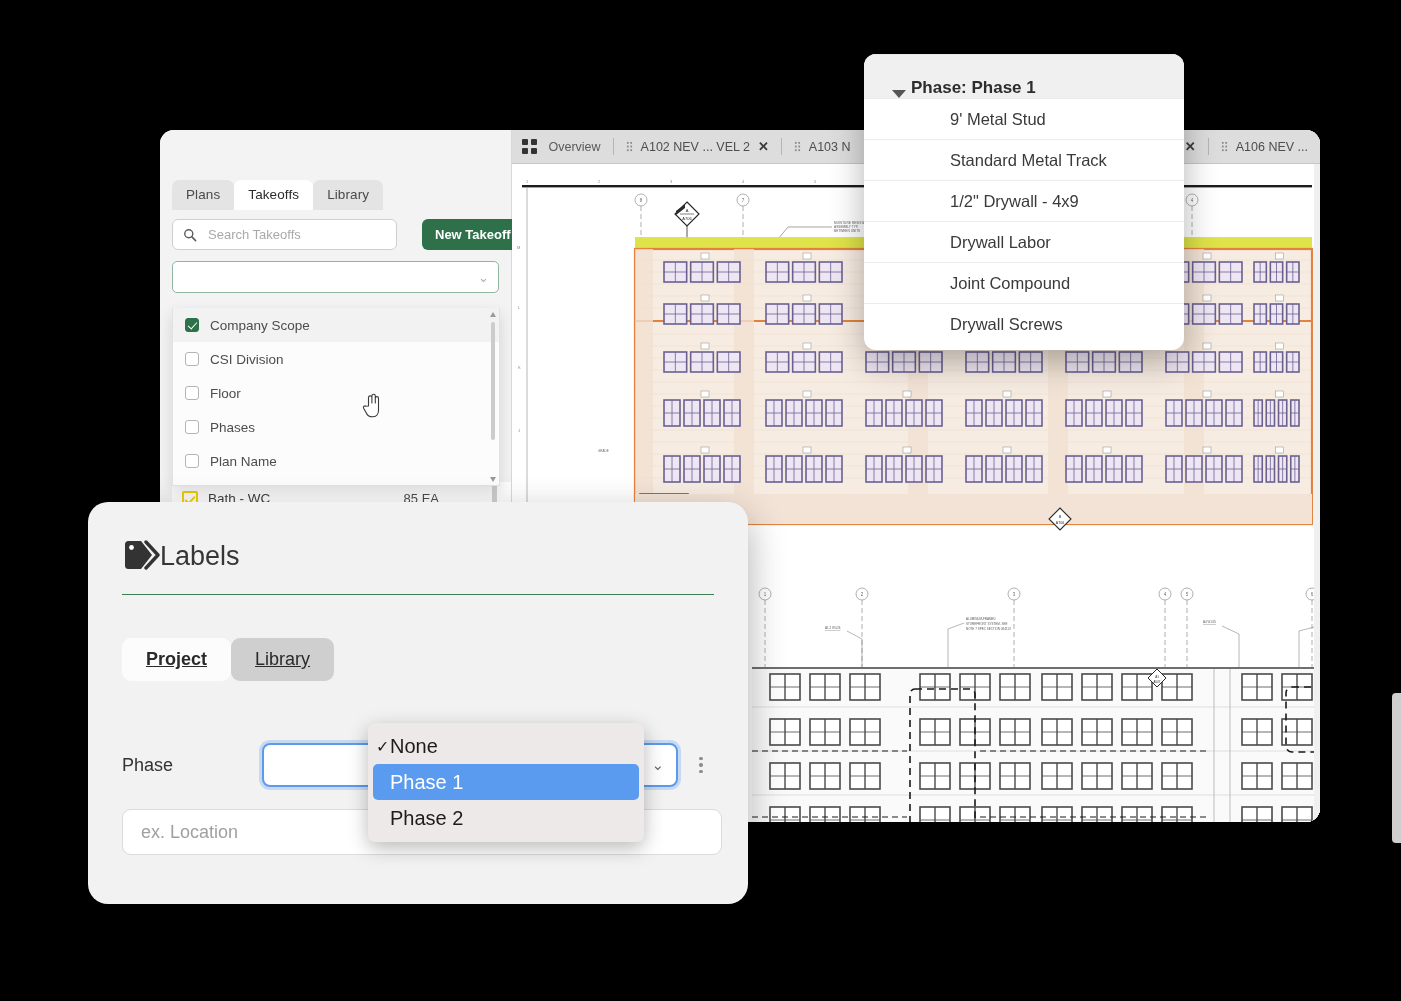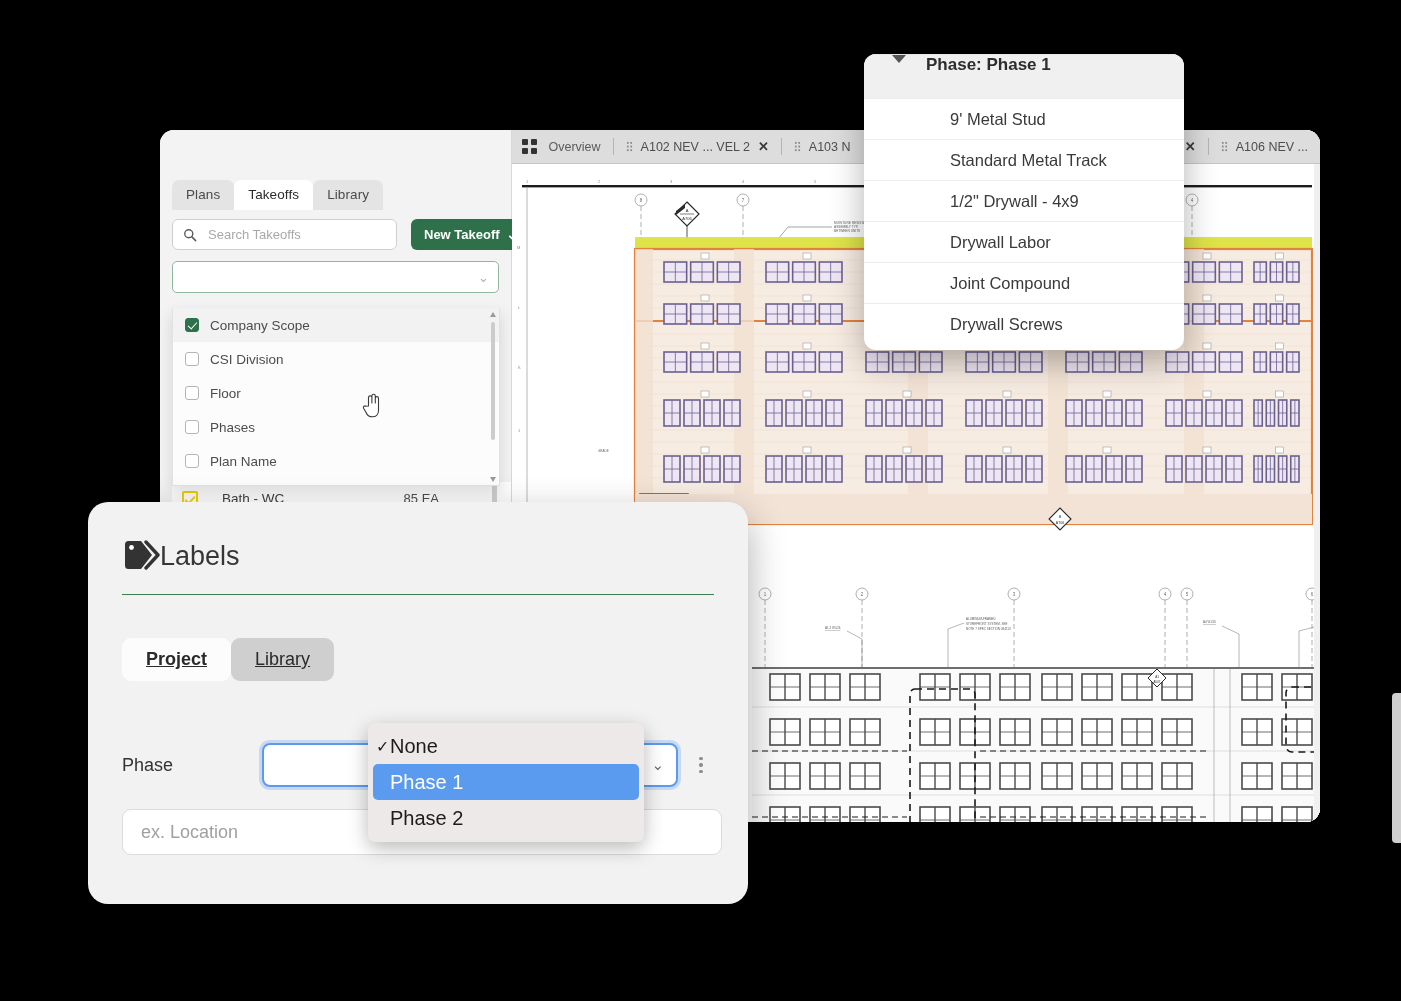--- a/index.html
+++ b/index.html
@@ -13,21 +13,21 @@
 
   
   #left-panel{position:absolute;left:0;top:0;width:352px;height:100%;
     background:#f3f3f3;border-right:1px solid #d8d8d8;box-sizing:border-box;}
 
   #panel-tabs{display:flex;padding:10px 12px 0 12px;gap:0;margin-top:40px;}
   .ptab{font-size:13.5px;color:#4a4a4a;padding:7px 14px 8px 14px;
     border-radius:7px 7px 0 0;background:#e4e4e4;cursor:pointer;letter-spacing:.1px;}
   .ptab.active{background:#ffffff;color:#2b2b2b;}
 
-  #search-row{display:flex;align-items:flex-end;gap:14px;padding:9px 12px 8px 12px;background:#f3f3f3;}
+  #search-row{display:flex;align-items:flex-end;gap:25px;padding:9px 12px 8px 12px;background:#f3f3f3;}
   #search-box{flex:1;display:flex;align-items:center;gap:9px;height:31px;
     background:#fff;border:1px solid #cfcfcf;border-radius:6px;padding:0 10px;box-sizing:border-box;}
   #search-box input{border:0;outline:0;flex:1;font-size:13px;color:#333;
     font-family:"Liberation Sans",sans-serif;background:transparent;}
   #search-box input::placeholder{color:#a9a9a9;}
   #new-takeoff{height:31px;display:flex;align-items:center;gap:7px;padding:0 13px;
     background:#2d7049;color:#fff;border-radius:6px;font-size:13px;font-weight:bold;
     cursor:pointer;white-space:nowrap;}
 
   #filter-select{margin:3px 12px 0 12px;height:32px;background:#fff;
@@ -50,21 +50,21 @@
   .sarrow{position:absolute;left:0;width:0;height:0;border-left:3.5px solid transparent;
     border-right:3.5px solid transparent;}
 
   
   #hand-cursor{position:absolute;left:202px;top:262px;width:20px;height:26px;z-index:9;}
 
   
   #takeoff-list{position:absolute;left:12px;top:352px;right:0;bottom:0;overflow:hidden;}
   .trow{display:flex;align-items:center;height:34px;padding:0 14px 0 10px;
     border-bottom:1px solid #ececec;background:#fff;box-sizing:border-box;}
-  .trow .tname{flex:1;font-size:13.5px;color:#3f3f3f;padding-left:24px;}
+  .trow .tname{flex:1;font-size:13.5px;color:#3f3f3f;padding-left:10px;}
   .trow .tqty{font-size:13px;color:#4d4d4d;padding-right:58px;}
   .trow.group{background:#fafafa;font-size:13px;font-weight:bold;color:#2b2b2b;padding-left:26px;}
   .ticon{width:16px;height:16px;box-sizing:border-box;flex:none;position:relative;}
   .ticon.yellow{border:2px solid #f5d400;border-radius:2px;}
   .ticon.yellow:after{content:"";position:absolute;left:3px;top:1px;width:4px;height:8px;
     border:solid #f5d400;border-width:0 2px 2px 0;transform:rotate(42deg);}
   .ticon.teal{border:2px solid #14907f;border-radius:2px;background:#7fd6e8;}
   #tlist-scroll{position:absolute;right:14px;top:2px;width:5px;height:130px;background:#d3d3d3;border-radius:3px;}
 
   
@@ -84,21 +84,21 @@
 
   #sheet-wrap{position:absolute;left:0;top:34px;right:0;bottom:0;background:#fff;overflow:hidden;}
   .sheet{position:absolute;background:#fff;}
 
   
   #assembly-popover{position:absolute;left:864px;top:54px;width:320px;
     background:#fff;border-radius:12px;box-shadow:0 12px 34px rgba(0,0,0,.30);
     overflow:hidden;z-index:40;padding-bottom:6px;}
   #asm-head{display:flex;align-items:center;gap:10px;height:45px;padding:0 14px;
     background:#f0f0f0;box-sizing:border-box;}
-  #asm-phase{display:flex;align-items:flex-start;gap:20px;height:44px;padding:0 14px 0 28px;
+  #asm-phase{display:flex;align-items:flex-end;gap:5px;height:44px;padding:0 14px 0 28px;
     background:#f0f0f0;box-sizing:border-box;border-top:1px solid #e6e6e6;}
   .caret{width:0;height:0;border-left:7px solid transparent;border-right:7px solid transparent;
     border-top:8px solid #555;flex:none;}
   #asm-wall-icon{width:26px;height:26px;border:2.5px solid #45d4ef;border-radius:4px;
     box-sizing:border-box;display:flex;align-items:center;justify-content:center;flex:none;}
   .asm-title{font-size:17px;color:#2d2d2d;}
   .asm-phase-title{font-size:17px;color:#2d2d2d;font-weight:bold;}
   .asm-item{height:41px;display:flex;align-items:center;padding-left:86px;
     font-size:16.5px;color:#3a3a3a;border-top:1px solid #ededed;box-sizing:border-box;cursor:pointer;}
   .asm-item:first-of-type{border-top:0;}

